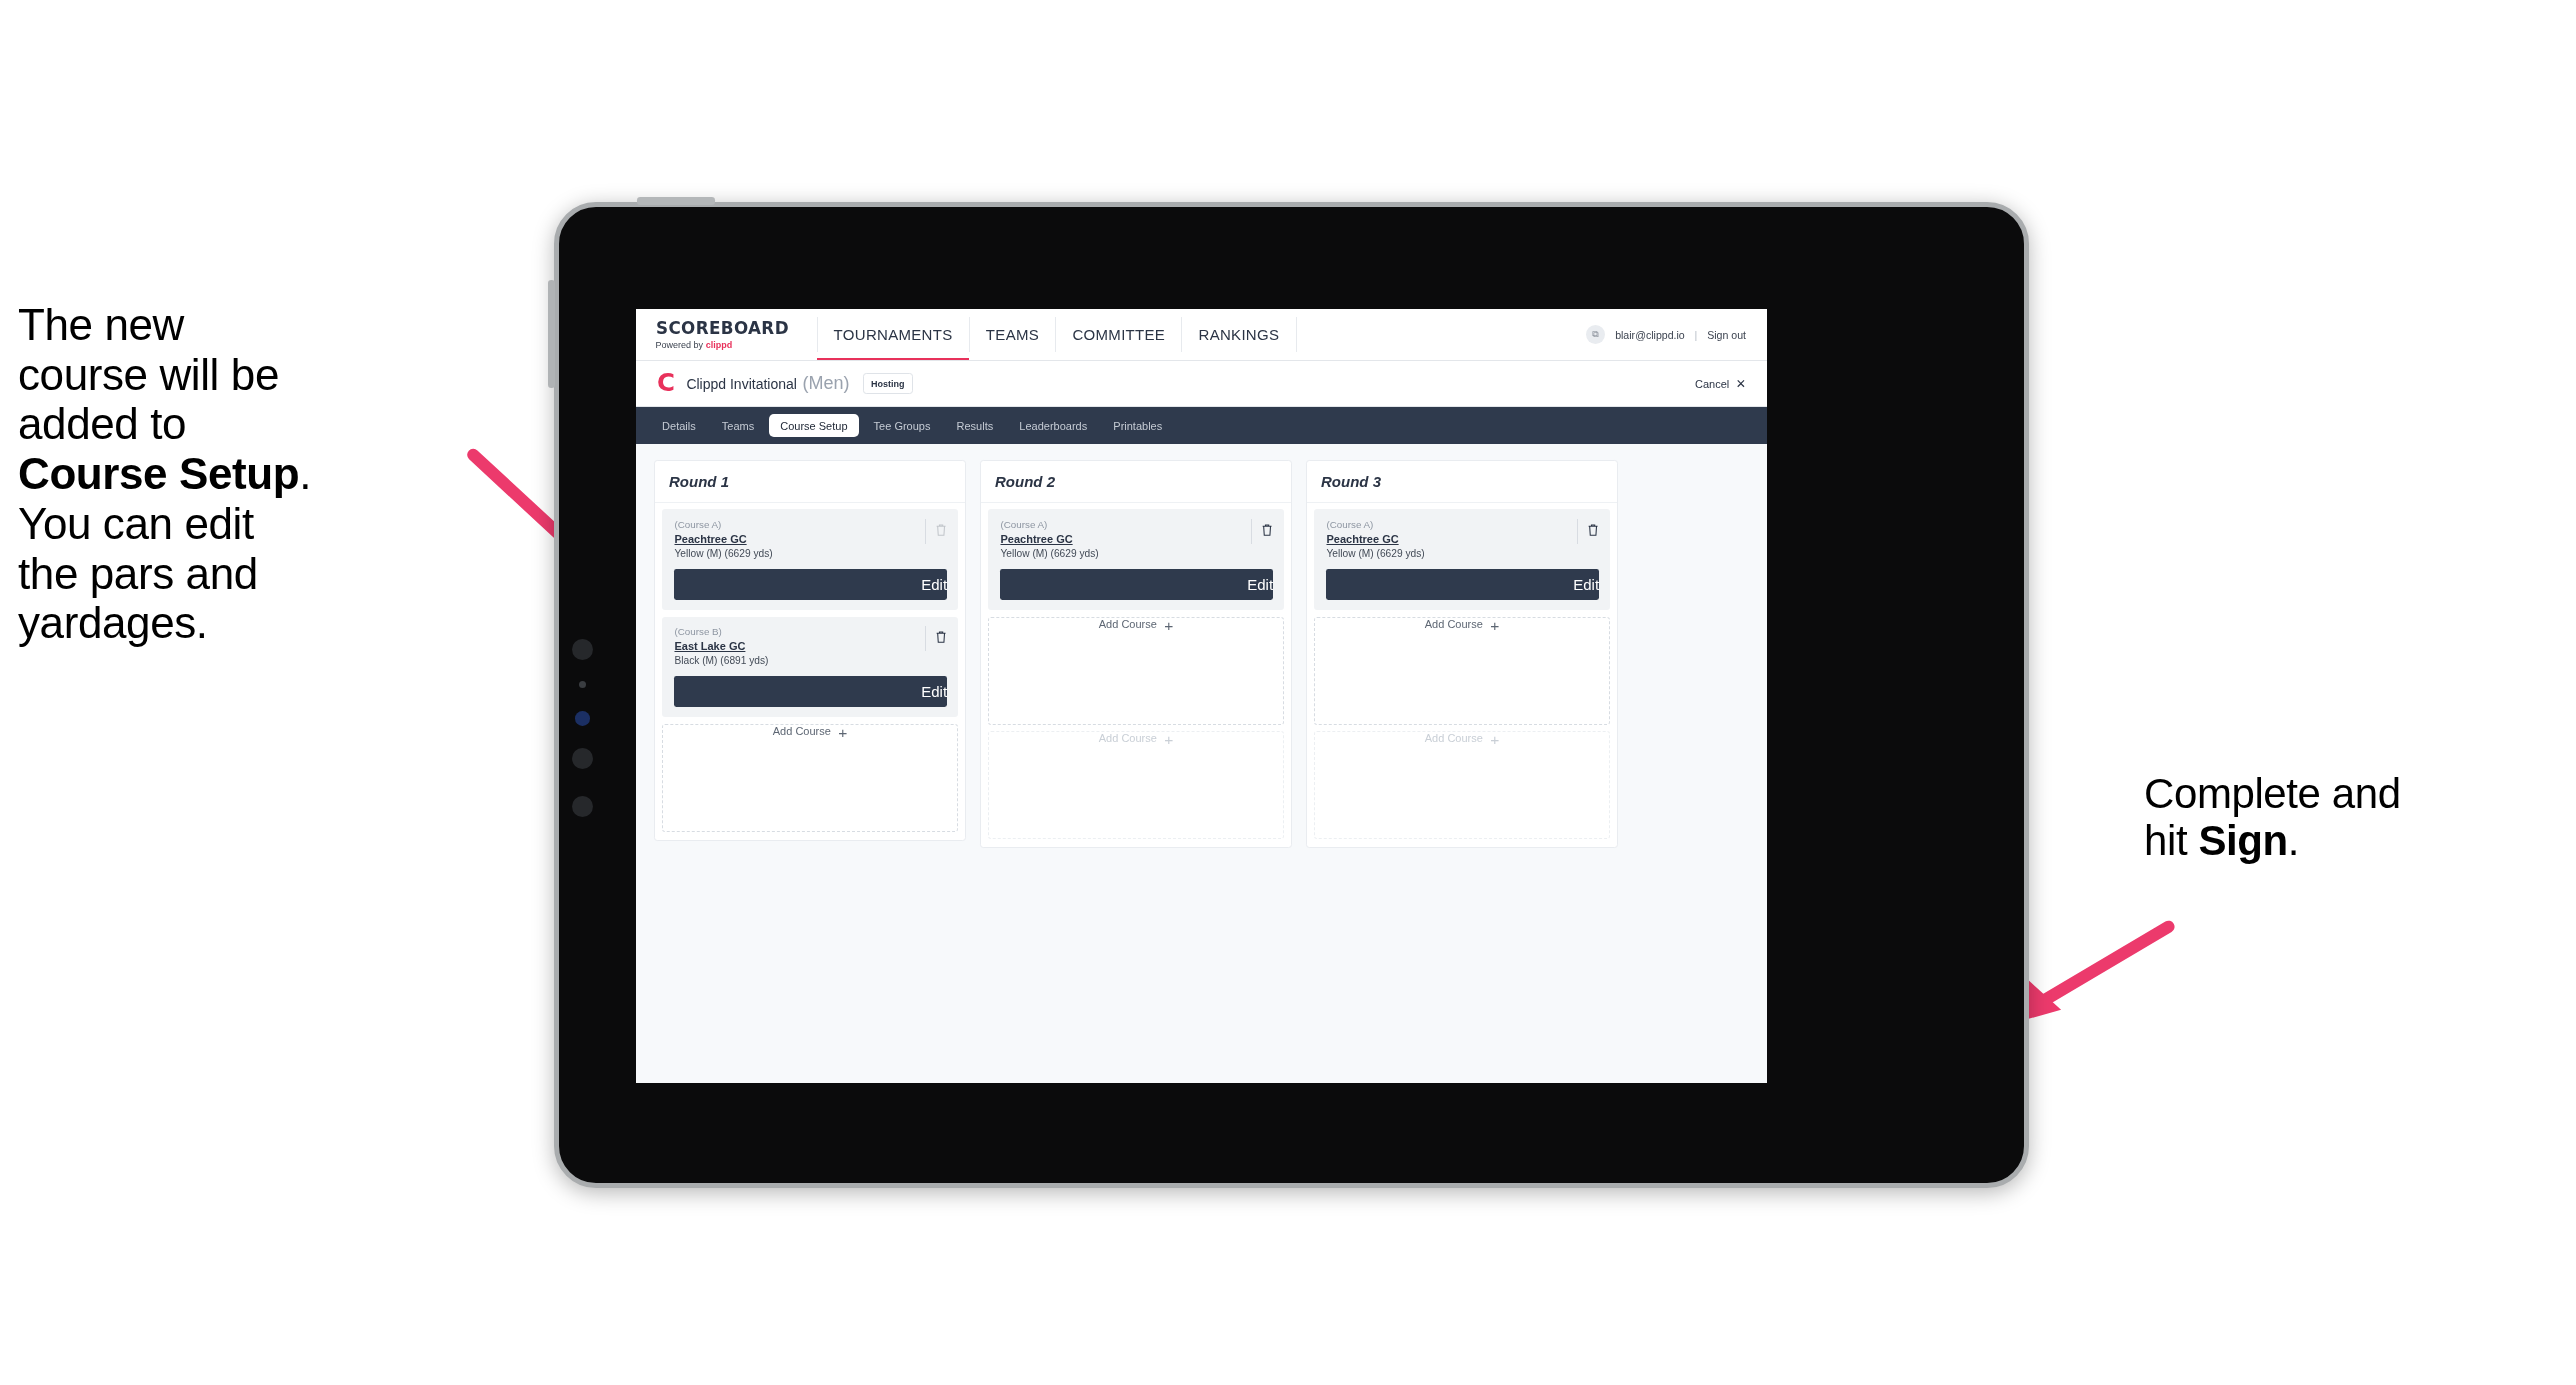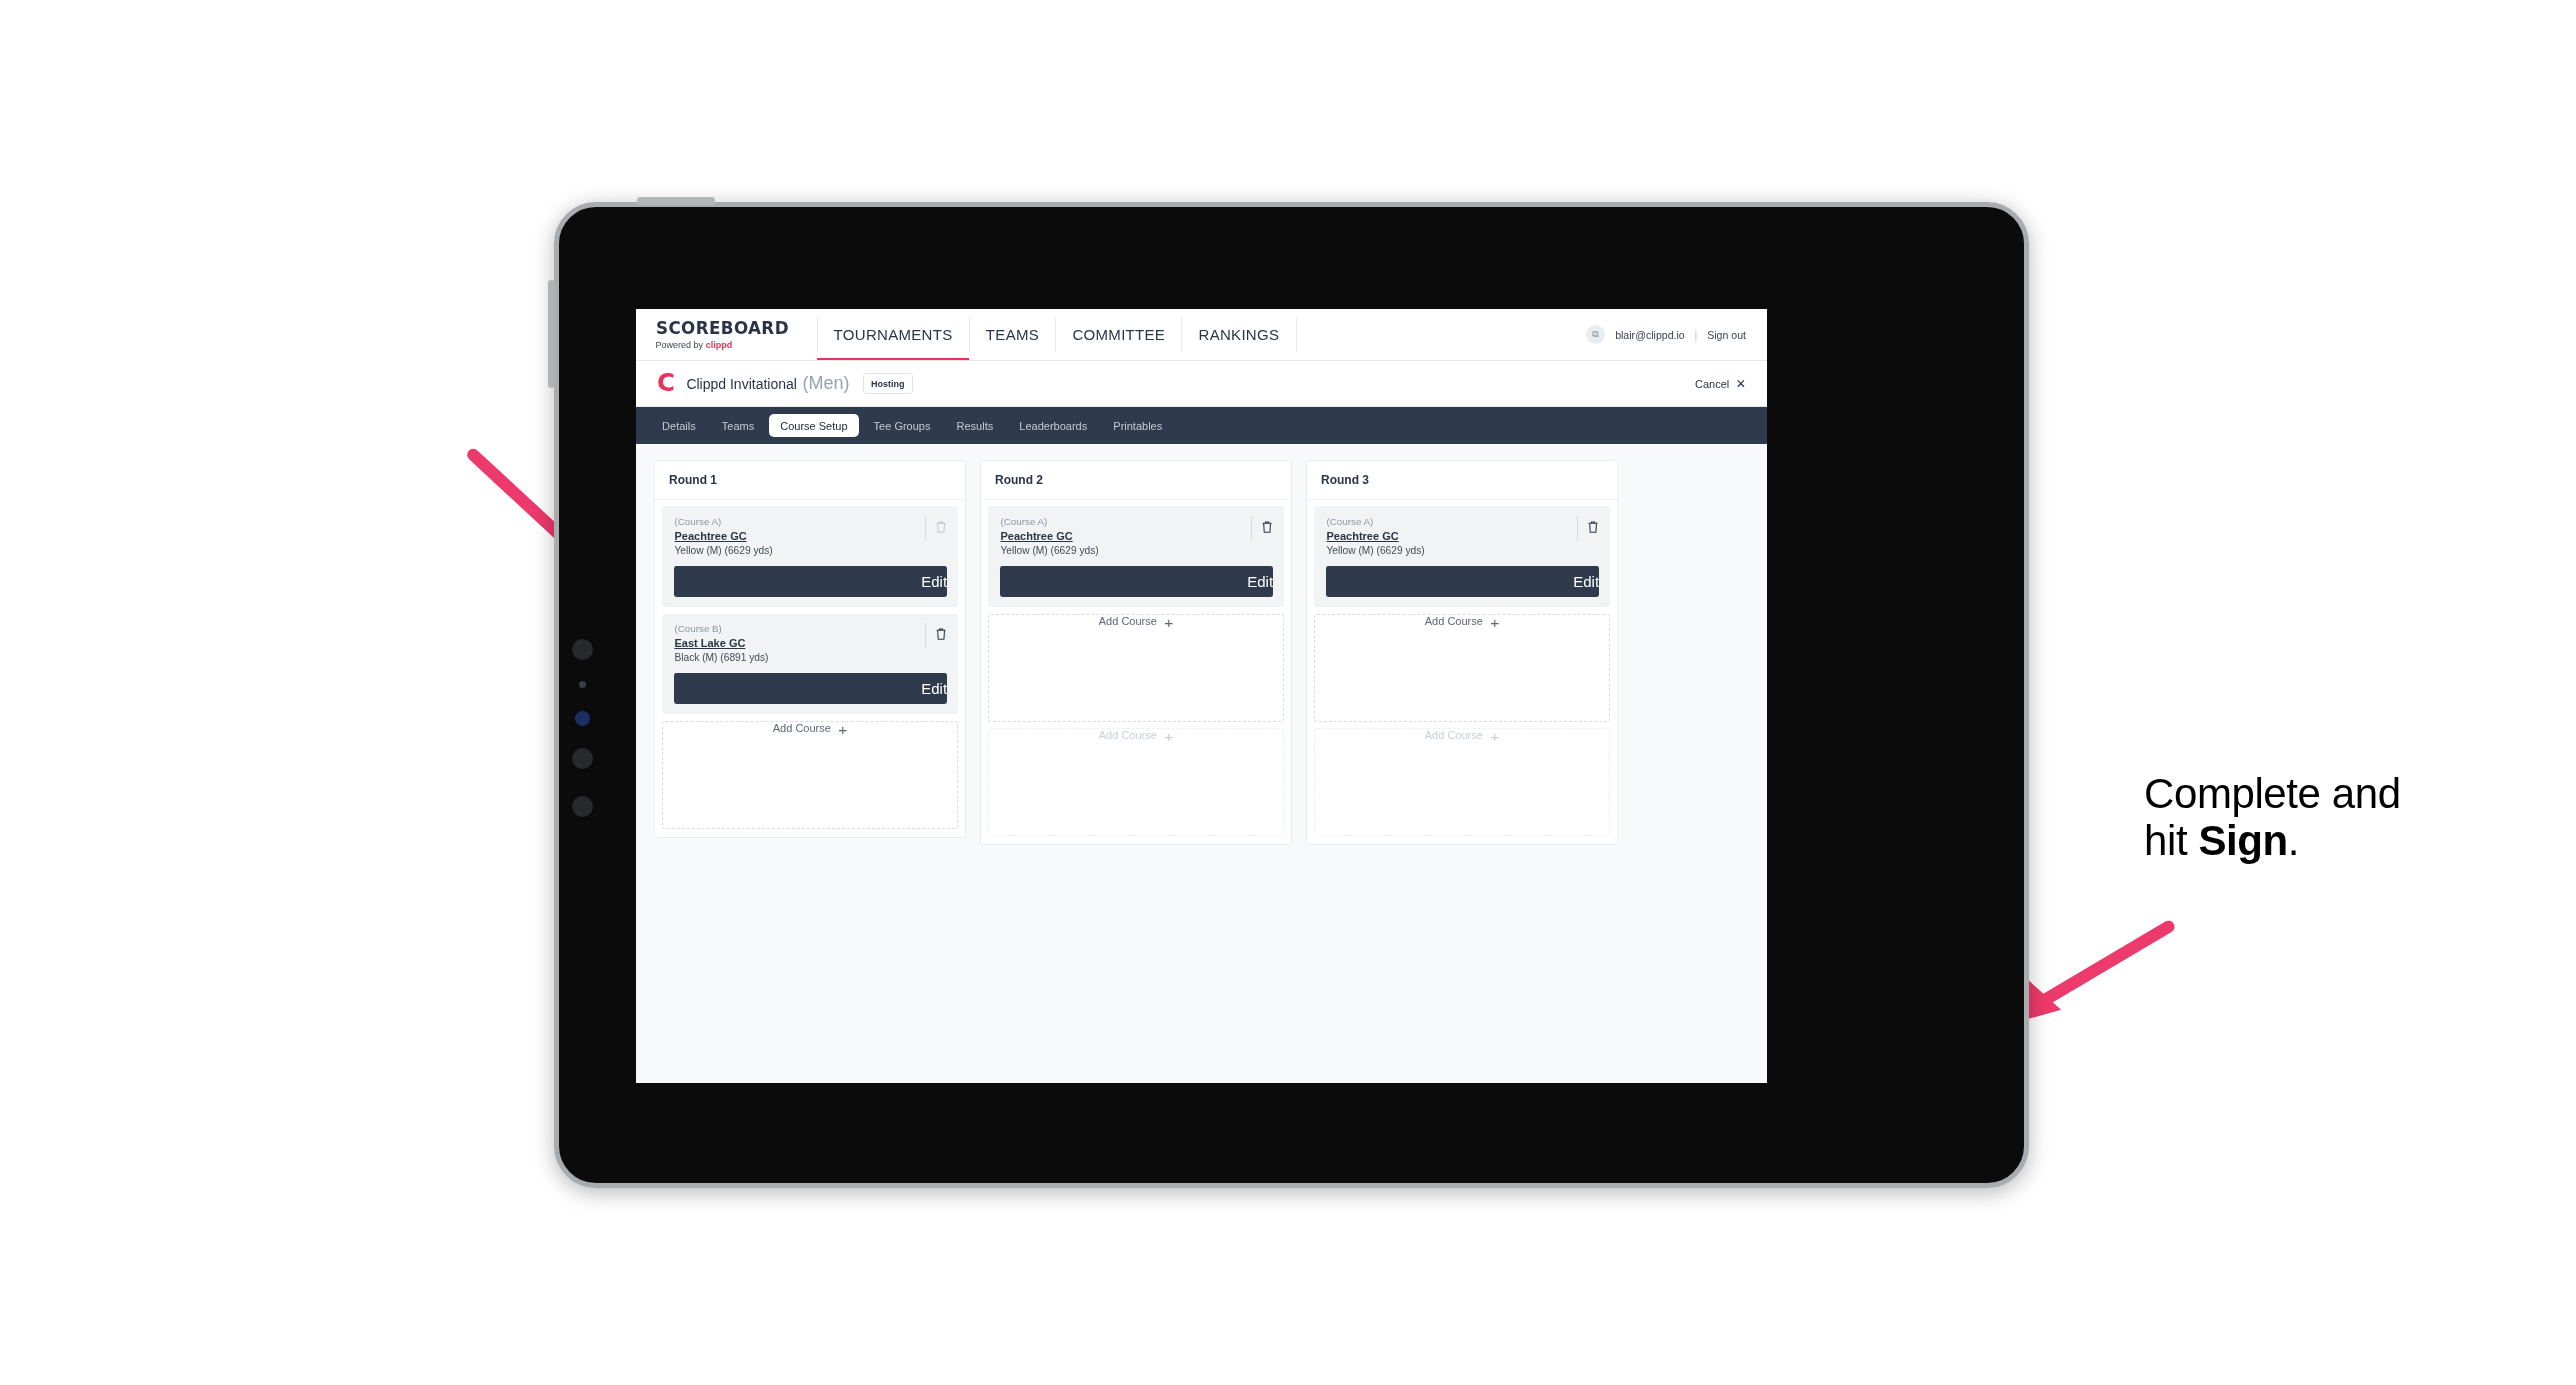--- a/index.html
+++ b/index.html
@@ -160,22 +160,23 @@
     display:flex; gap:14px; align-items:flex-start;
   }
   .round-col {
     width: 312px;
     background:#ffffff;
     border:0.8px solid #e9ecf0;
     border-radius:3.3px;
   }
   .round-head {
     padding: 12.2px 14px 11.4px 14px;
-    font-size:12px; font-weight:700; color:#2b3445;
+    font-size:15px; font-weight:700; color:#2b3445;
     border-bottom:0.8px solid #eef1f4;
+    font-style:italic;
   }
   .round-body { padding: 6.5px 7.3px 8.2px 7.3px; }
 
   .course-card {
     background:#f1f3f5;
     border-radius:3.3px;
     padding: 9.8px 10.6px 9.8px 12.2px;
     margin-bottom: 6.5px;
     position:relative;
   }
@@ -210,20 +211,29 @@
   }
   .add-course:last-child { margin-bottom:0; }
   .add-course.faded { color:#c9cfd6; border-color:#eceff2; }
   .plus-icon { font-size:15.5px; line-height:1; font-weight:300; }
 </style>
 </head>
 <body>
 
 <div id="stage">
 
+  <div class="annot" id="annot-left">
+    <span>The new</span><br>
+    <span>course will be</span><br>
+    <span>added to</span><br>
+    <b>Course Setup</b><span>.</span><br>
+    <span>You can edit</span><br>
+    <span>the pars and</span><br>
+    <span>yardages.</span>
+  </div>
 
   <div class="annot" id="annot-right">
     <span>Complete and</span><br>
     <span>hit </span><b>Sign</b><span>.</span>
   </div>
 
   <svg class="arrow-svg" style="left:457px; top:440px;" width="236" height="212" viewBox="0 0 290 260">
     <line x1="20" y1="18" x2="222" y2="205" stroke="#ec3a6c" stroke-width="15" stroke-linecap="round"></line>
     <polygon points="252,238 192,222 222,182" fill="#ec3a6c"></polygon>
   </svg>

